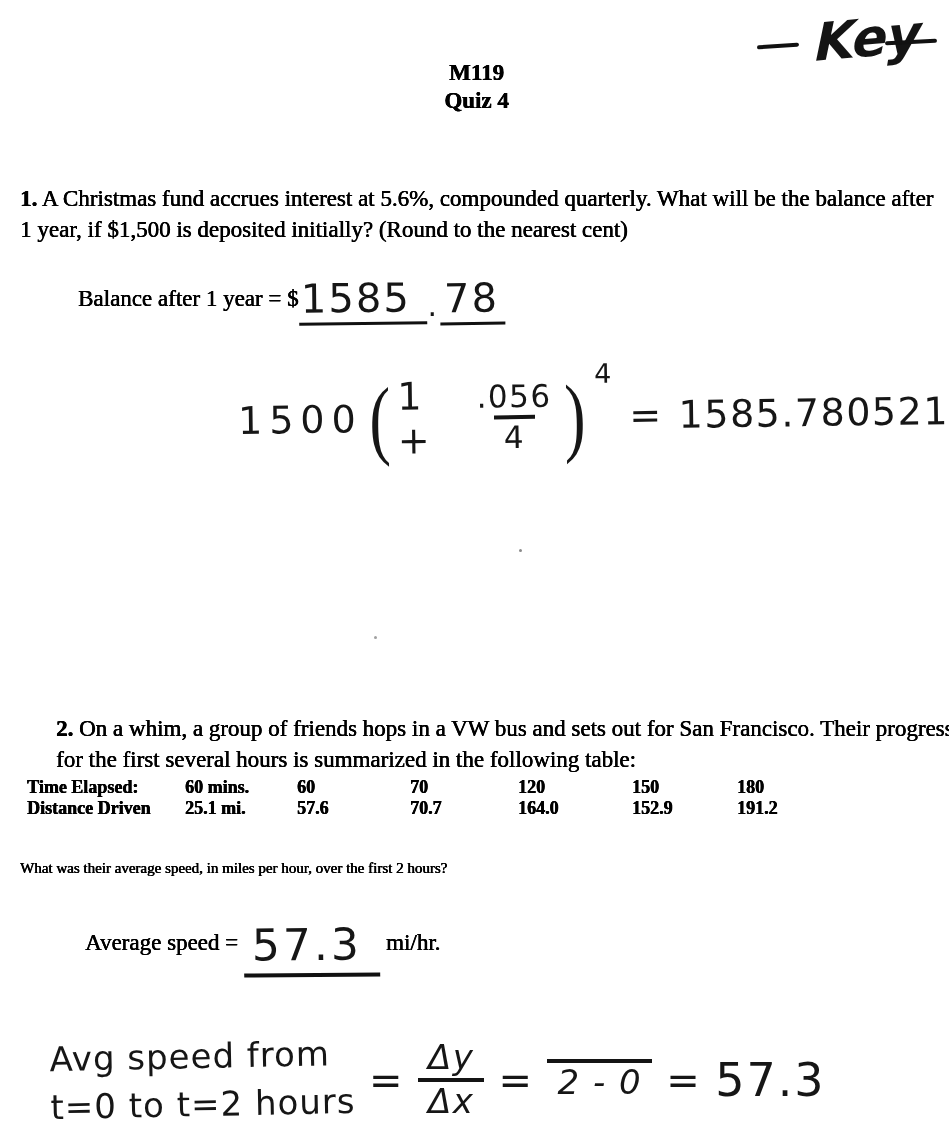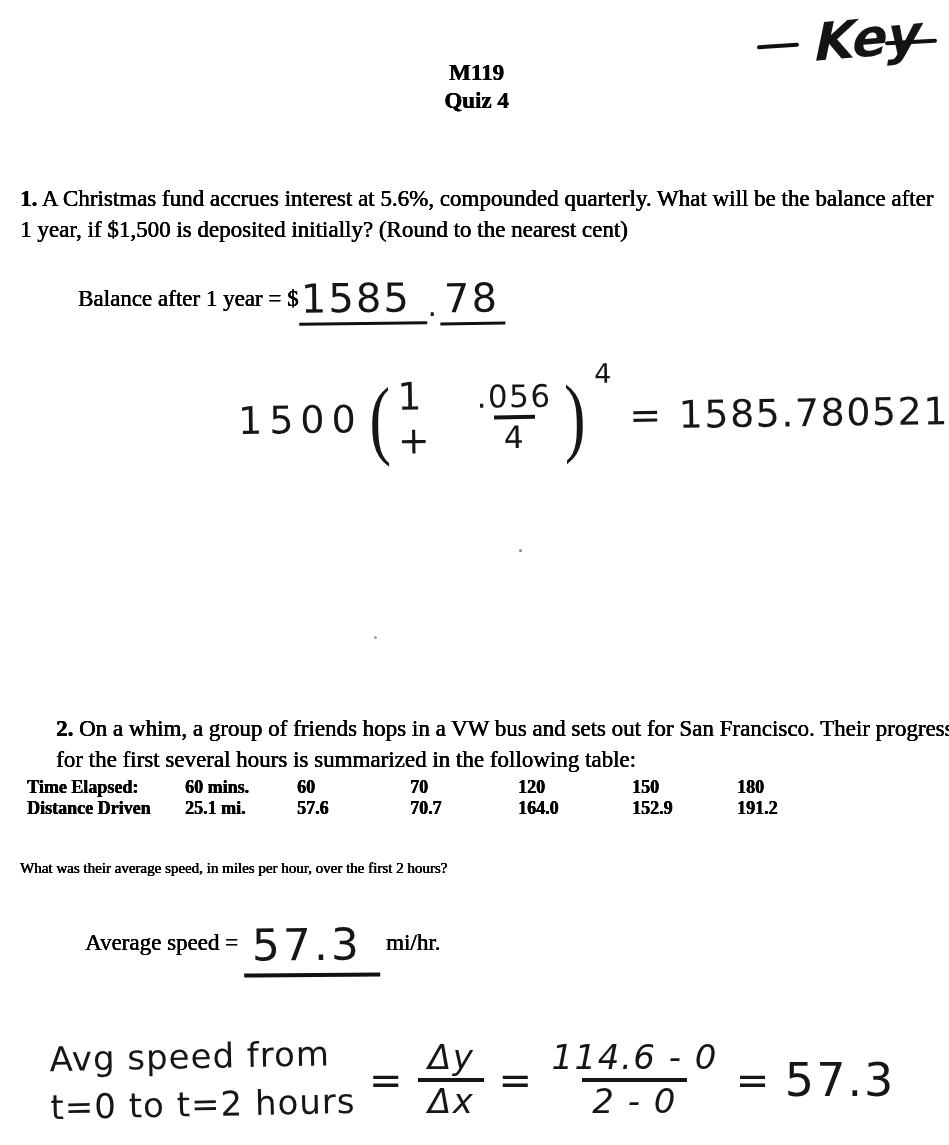--- a/index.html
+++ b/index.html
@@ -161,20 +161,19 @@
       <span>Avg speed from</span>
       <span>t=0 to t=2 hours</span>
     </span>
     <span class="big-eq">=</span>
     <span class="frac">
       <span class="num">Δy</span>
       <span class="den">Δx</span>
     </span>
     <span class="big-eq">=</span>
     <span class="frac">
-      <span class="num">114.6 - 0</span>
       <span class="den">2 - 0</span>
     </span>
     <span class="big-eq">=</span>
     <span class="result">57.3</span>
   </div>
 
 </div>
 
 </body></html>

